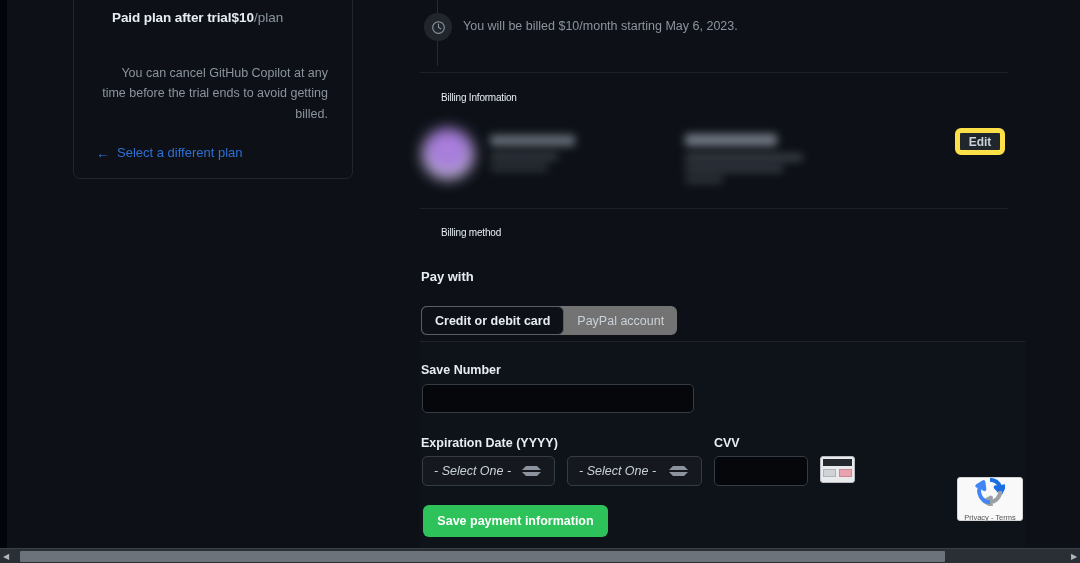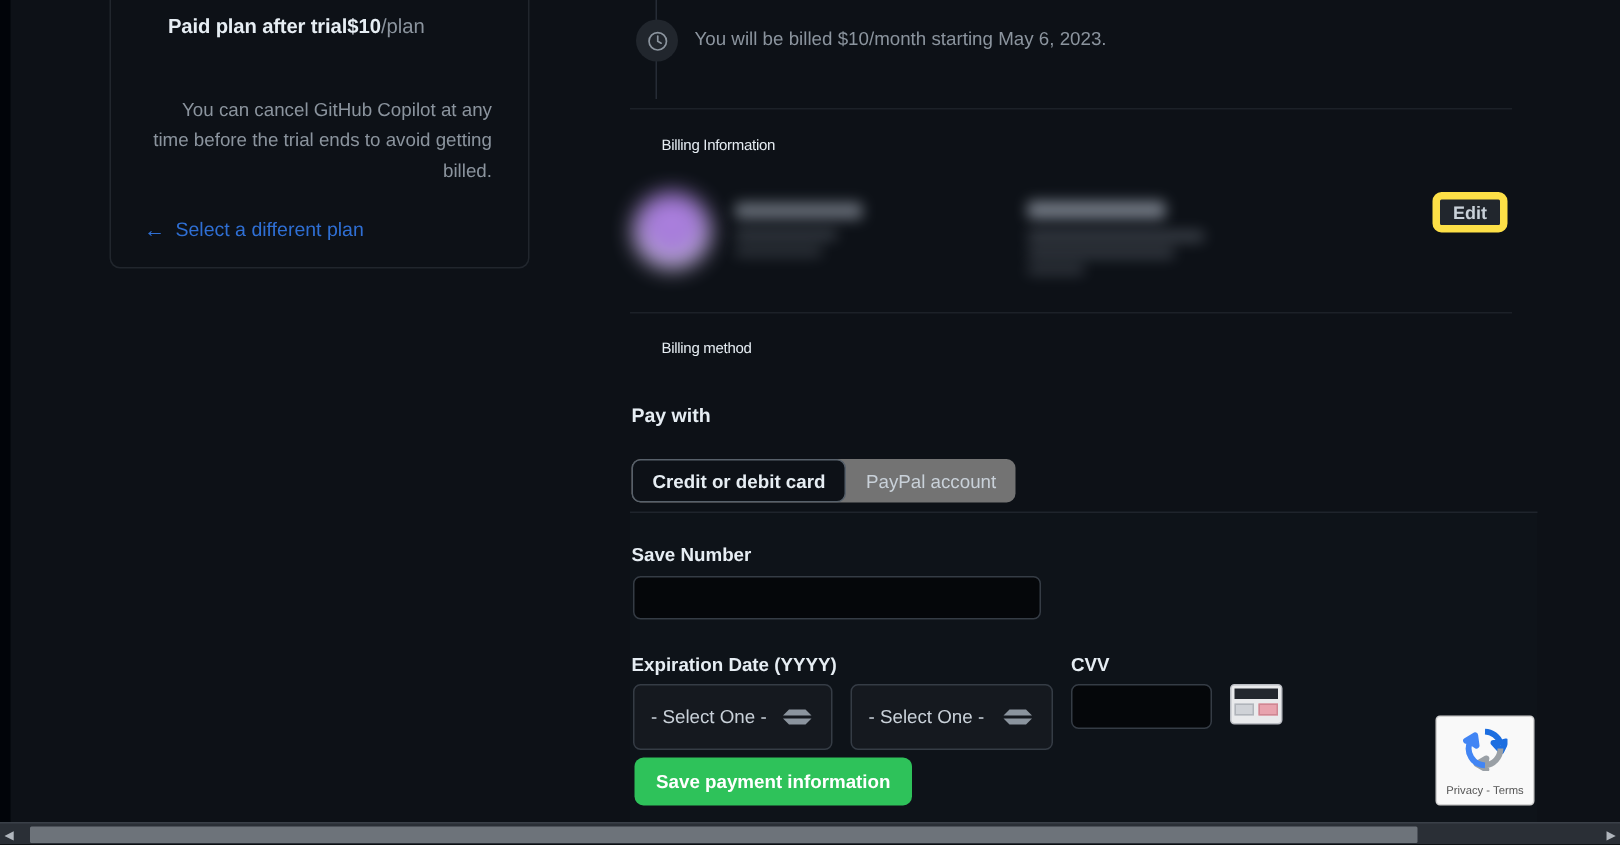--- a/index.html
+++ b/index.html
@@ -123,23 +123,23 @@
   .lbl-cvv { position:absolute; left:294px; top:94px; }
 
   .inp {
     position:absolute; background:#05070a;
     border:1px solid #353c45; border-radius:5px;
   }
   .inp-cardnum { left:2px; top:42px; width:272px; height:29px; }
   .inp-cvv { left:294px; top:114px; width:94px; height:30px; }
 
   .sel {
-    position:absolute; height:44px; background:#15191f;
+    position:absolute; height:30px; background:#15191f;
     border:1px solid #353c45; border-radius:5px;
-    display:flex; align-items:center; cursor:pointer;
+    display:flex; align-items:center; cursor:pointer;font-style:italic;
   }
   .sel-month { left:2px; top:114px; width:133px; }
   .sel-year { left:147px; top:114px; width:135px; }
   .sel span { font-size:12.5px; color:#c9d1d9; padding-left:11px; }
   .sel .spin {
     position:absolute; right:13px; display:flex; flex-direction:column;
     align-items:center; gap:2px;
   }
   .tri-u { width:0;height:0;border-left:4px solid transparent;border-right:4px solid transparent;border-bottom:4px solid #8b949e; }
   .tri-d { width:0;height:0;border-left:4px solid transparent;border-right:4px solid transparent;border-top:4px solid #8b949e; }
@@ -156,21 +156,21 @@
 
   .save-btn {
     position:absolute; left:3px; top:163px; width:185px; height:32px;
     background:#2ec25a; border-radius:6px;
     display:flex; align-items:center; justify-content:center;
     font-size:12.5px; font-weight:bold; color:#ffffff; cursor:pointer;
   }
 
   
   .recaptcha {
-    position:absolute; left:957px; top:477px; width:66px; height:60px;
+    position:absolute; left:957px; top:477px; width:66px; height:44px;
     background:#f9f9f9; border:1px solid #d3d3d3; border-radius:3px;
     display:flex; flex-direction:column; align-items:center;
     justify-content:center; gap:3px;
   }
   .recaptcha-txt { font-size:7.5px; color:#555; }
 
   
   .sb {
     position:absolute; left:0; bottom:0; width:1080px; height:15px;
     background:#2a2f36; border-top:1px solid #3a4048;

